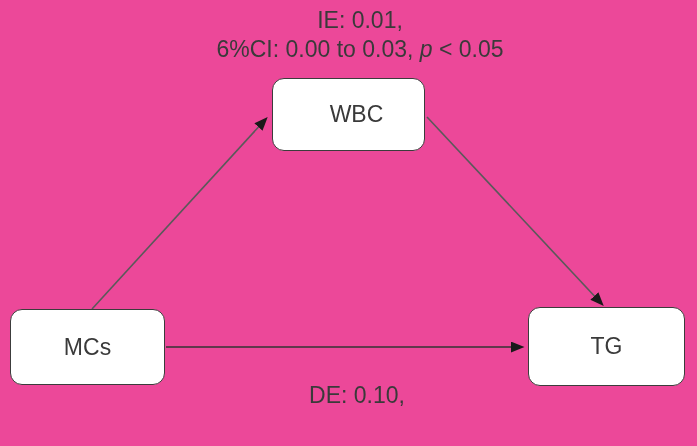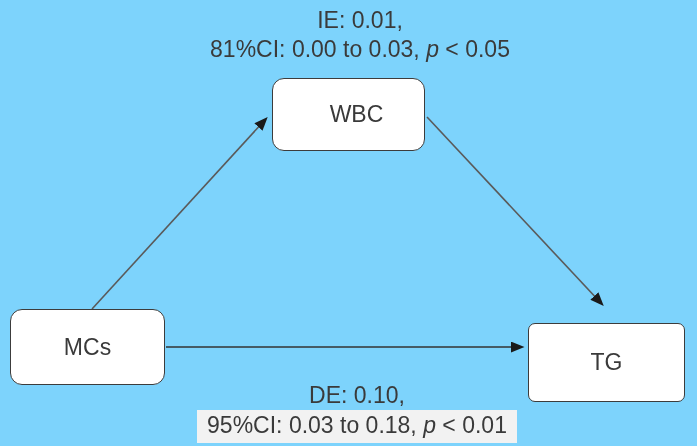--- a/index.html
+++ b/index.html
@@ -4,21 +4,21 @@
 <style>
   html, body {
     margin: 0;
     padding: 0;
     background: #ffffff;
   }
   .diagram {
     position: relative;
     width: 697px;
     height: 446px;
-    background: #7dd3fc;
+    background: #ec4899;
     overflow: hidden;
     font-family: "Liberation Sans", sans-serif;
     color: #3a3a3a;
   }
   .arrows {
     position: absolute;
     left: 0;
     top: 0;
     width: 697px;
     height: 446px;
@@ -30,21 +30,21 @@
     border: 1.5px solid #3c3c3c;
     border-radius: 12px;
     display: flex;
     align-items: center;
     justify-content: center;
     font-size: 23px;
     color: #3a3a3a;
   }
   .node-wbc { left: 272px; top: 78px;  width: 153px; height: 73px; padding-left: 16px; }
   .node-mcs { left: 10px;  top: 309px; width: 155px; height: 76px; }
-  .node-tg  { left: 528px; top: 323px; width: 157px; height: 79px; border-radius: 7px; }
+  .node-tg  { left: 528px; top: 307px; width: 157px; height: 79px; }
   .annotation {
     position: absolute;
     text-align: center;
     font-size: 23px;
     line-height: 29px;
     color: #3a3a3a;
     white-space: nowrap;
   }
   .annotation-top    { left: 80px;  top: 6px;   width: 560px; }
   .annotation-middle { left: 127px; top: 206px; width: 450px; }
@@ -67,34 +67,33 @@
         <path d="M0,0 L10,4 L0,8 Z" fill="#1a1a1a"></path>
       </marker>
     </defs>
     <line x1="92" y1="309" x2="264" y2="121" stroke-width="1.6" marker-end="url(#arrowhead)" stroke="#5a5a5a"></line>
     <line x1="427" y1="117" x2="600" y2="302" stroke-width="1.6" marker-end="url(#arrowhead)" stroke="#5a5a5a"></line>
     <line x1="166" y1="347" x2="519" y2="347" stroke-width="1.6" marker-end="url(#arrowhead)" stroke="#333333"></line>
   </svg>
 
   <div class="annotation annotation-top">
     <div>IE: 0.01,</div>
-    <div><span>81%CI: 0.00 to 0.03, </span><span class="p-italic">p</span><span> &lt; 0.05</span></div>
+    <div><span>6%CI: 0.00 to 0.03, </span><span class="p-italic">p</span><span> &lt; 0.05</span></div>
   </div>
 
 
   <div class="node node-wbc">
     <span>WBC</span>
   </div>
 
   <div class="node node-mcs">
     <span>MCs</span>
   </div>
 
   <div class="node node-tg">
     <span>TG</span>
   </div>
 
   <div class="annotation annotation-bottom">
     <div>DE: 0.10,</div>
-    <div><span class="highlight"><span>95%CI: 0.03 to 0.18, </span><span class="p-italic">p</span><span> &lt; 0.01</span></span></div>
   </div>
 
 </div>
 
 </body></html>

